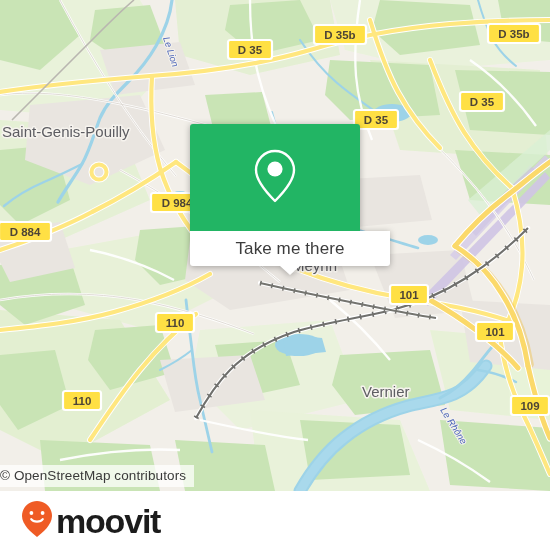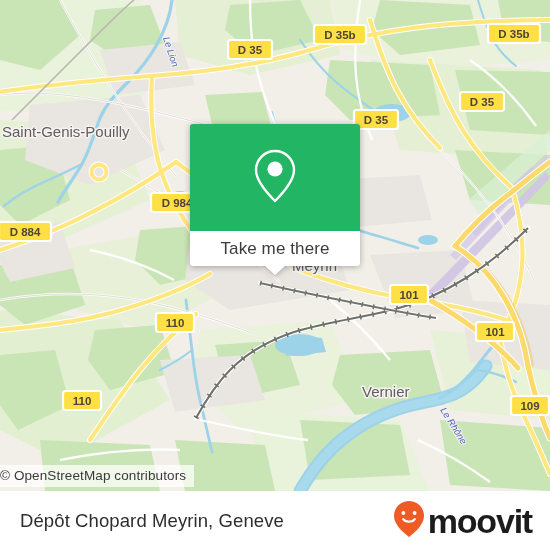--- a/index.html
+++ b/index.html
@@ -72,21 +72,21 @@
     height: 107px;
     background: #22b564;
     border-radius: 3px 3px 0 0;
     display: flex;
     align-items: center;
     justify-content: center;
   }
   .pin-icon { display: block; }
   .callout-foot {
     position: relative;
-    width: 170px;
+    width: 200px;
     height: 35px;
     background: #ffffff;
     border-radius: 0 0 3px 3px;
     display: flex;
     align-items: center;
     justify-content: center;
   }
   .callout-label {
     font-size: 17px;
     color: #3c3c3c;
@@ -458,21 +458,20 @@
         </svg>
       </span>
     </div>
     <div class="callout-foot">
       <span class="callout-label">Take me there</span>
       <span class="callout-tail"></span>
     </div>
   </div>
 
   <div class="bottombar">
-    <div class="place-title">Dépôt Chopard Meyrin, Geneve</div>
 
     <div class="brand">
       <span>
         <svg width="34" height="40" viewBox="0 0 34 40" xmlns="http://www.w3.org/2000/svg">
           <path d="M17 2 C8.7 2 2 8.7 2 17 C2 26 12 34 17 38 C22 34 32 26 32 17 C32 8.7 25.3 2 17 2 Z" fill="#ef5b25"></path>
           <circle cx="11.4" cy="14" r="1.9" fill="#ffffff"></circle>
           <circle cx="22.6" cy="14" r="1.9" fill="#ffffff"></circle>
           <path d="M11.2 20.2 C13.4 23.4 20.6 23.4 22.8 20.2" fill="none" stroke="#ffffff" stroke-width="2.1" stroke-linecap="round"></path>
         </svg>
       </span>

